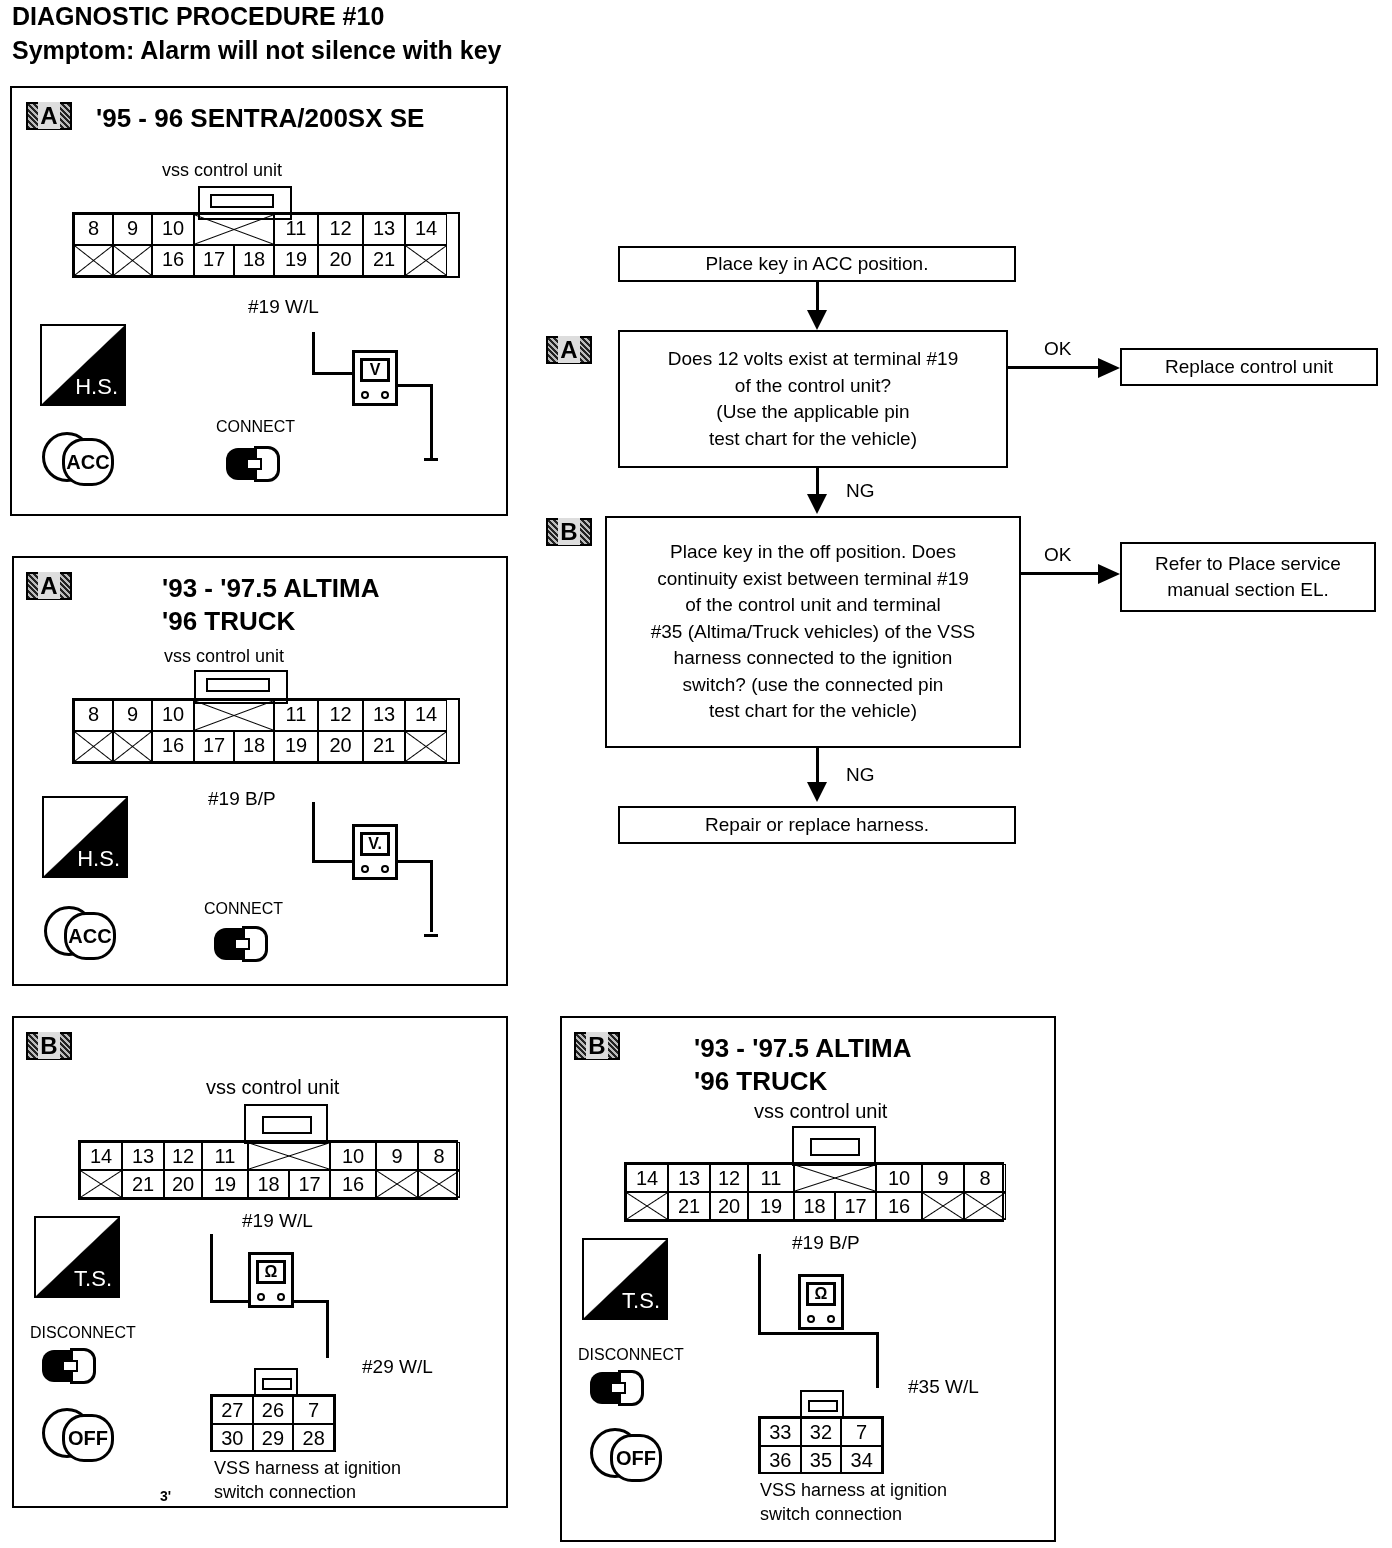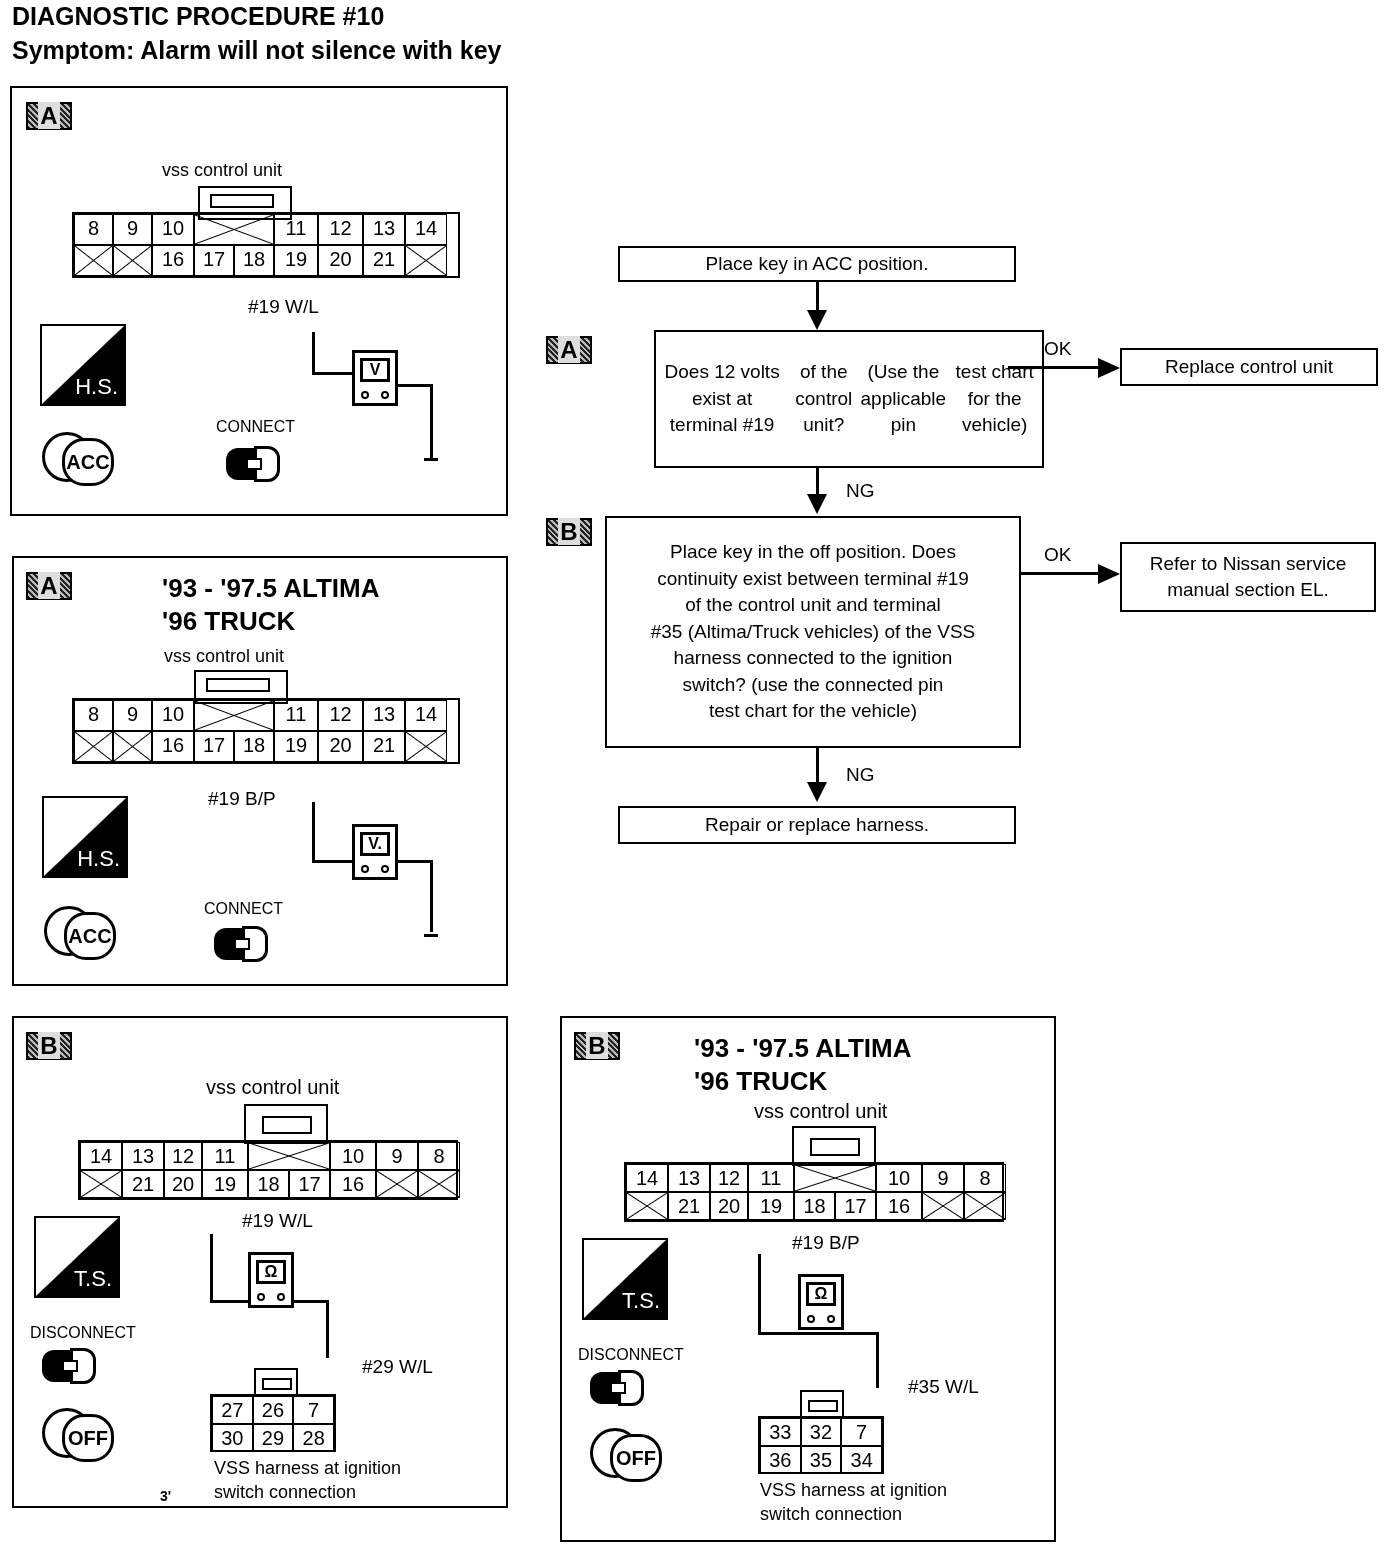--- a/index.html
+++ b/index.html
@@ -39,20 +39,21 @@
   .arrow-right { position:absolute; width:0; height:0; border-top:10px solid transparent; border-bottom:10px solid transparent; border-left:22px solid #000; }
 </style>
 </head>
 <body>
 
 <div class="abs title1">DIAGNOSTIC PROCEDURE #10</div>
 <div class="abs title2">Symptom: Alarm will not silence with key</div>
 
 <div class="panel" style="left:10px;top:86px;width:498px;height:430px;">
   <div class="badge" style="left:14px;top:14px;"><span>A</span></div>
+  <div class="ptitle" style="left:84px;top:14px;">'95 - 96 SENTRA/200SX SE</div>
   <div class="small" style="left:150px;top:72px;">vss control unit</div>
   <div class="conn" style="left:186px;top:98px;width:94px;height:34px;">
       <div style="position:absolute;left:10px;top:6px;width:60px;height:10px;border:2px solid #000;"></div>
     </div>
   <div class="grid" style="left:60px;top:124px;width:388px;height:66px;grid-template-columns:39px 39px 42px 80px 44px 45px 42px 42px;grid-template-rows:1fr 1fr;" id="gridA1">
       <div class="cell" style="grid-area: 1 / 1;">8</div>
       <div class="cell" style="grid-area: 1 / 2;">9</div>
       <div class="cell" style="grid-area: 1 / 3;">10</div>
       <div class="cell x" style="grid-area: 1 / 4;"></div>
       <div class="cell" style="grid-area: 1 / 5;">11</div>
@@ -291,21 +292,21 @@
       <div>VSS harness at ignition</div>
       <div>switch connection</div>
     </div>
 </div>
 
 <div class="fbox" style="left:618px;top:246px;width:398px;height:36px;">Place key in ACC position.</div>
 <div class="wire" style="left:816px;top:282px;width:3px;height:30px;"></div>
 <div class="arrow-down" style="left:807px;top:310px;"></div>
 
 <div class="badge" style="left:546px;top:336px;"><span>A</span></div>
-<div class="fbox" style="left:654px;top:330px;width:390px;height:138px;flex-direction:row;">
+<div class="fbox" style="left:618px;top:330px;width:390px;height:138px;flex-direction:column;">
   <div>Does 12 volts exist at terminal #19</div>
     <div>of the control unit?</div>
     <div>(Use the applicable pin</div>
     <div>test chart for the vehicle)</div>
 </div>
 <div class="wire" style="left:1008px;top:366px;width:94px;height:3px;"></div>
 <div class="arrow-right" style="left:1098px;top:358px;"></div>
 <div class="label" style="left:1044px;top:338px;">OK</div>
 <div class="fbox" style="left:1120px;top:348px;width:258px;height:38px;">Replace control unit</div>
 
@@ -320,20 +321,20 @@
     <div>of the control unit and terminal</div>
     <div>#35 (Altima/Truck vehicles) of the VSS</div>
     <div>harness connected to the ignition</div>
     <div>switch? (use the connected pin</div>
     <div>test chart for the vehicle)</div>
 </div>
 <div class="wire" style="left:1021px;top:572px;width:80px;height:3px;"></div>
 <div class="arrow-right" style="left:1098px;top:564px;"></div>
 <div class="label" style="left:1044px;top:544px;">OK</div>
 <div class="fbox" style="left:1120px;top:542px;width:256px;height:70px;flex-direction:column;">
-  <div>Refer to Nissan service</div>
+  <div>Refer to Place service</div>
     <div>manual section EL.</div>
 </div>
 
 <div class="wire" style="left:816px;top:748px;width:3px;height:36px;"></div>
 <div class="arrow-down" style="left:807px;top:782px;"></div>
 <div class="label" style="left:846px;top:764px;">NG</div>
 <div class="fbox" style="left:618px;top:806px;width:398px;height:38px;">Repair or replace harness.</div>
 
 </body></html>

